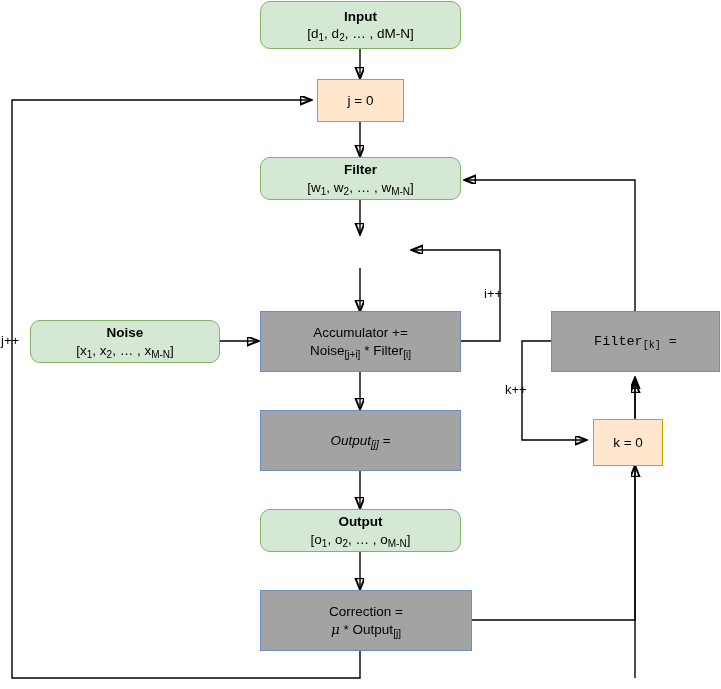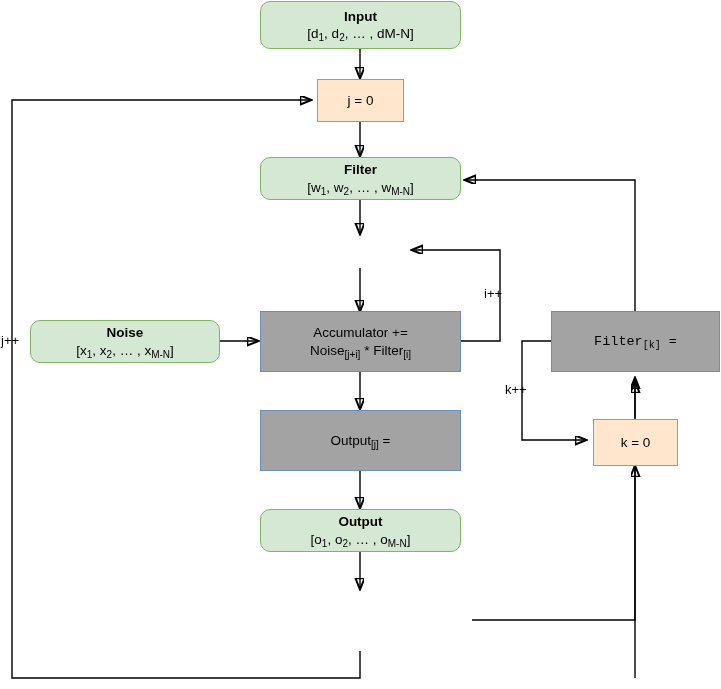--- a/index.html
+++ b/index.html
@@ -134,35 +134,39 @@
   <div class="node node-green" style="left:30px; top:320px; width:190px; height:43px;">
     <div class="ttl">Noise</div>
     <div>[x<sub>1</sub>, x<sub>2</sub>, … , x<sub>M-N</sub>]</div>
   </div>
 
   <div class="node node-blue" style="left:260px; top:311px; width:201px; height:61px;">
     <div>Accumulator +=</div>
     <div>Noise<sub>[j+i]</sub> * Filter<sub>[i]</sub></div>
   </div>
 
-  <div class="node node-blue" style="left:260px; top:410px; width:201px; height:61px;">
+  <div class="node node-blue" style="left:260px; top:410px; width:201px; height:61px;font-style:italic;">
     <div>Output<sub>[j]</sub> =</div>
   </div>
 
   <div class="node node-green" style="left:260px; top:509px; width:201px; height:43px;">
     <div class="ttl">Output</div>
     <div>[o<sub>1</sub>, o<sub>2</sub>, … , o<sub>M-N</sub>]</div>
   </div>
 
+  <div class="node node-blue" style="left:260px; top:590px; width:212px; height:61px;">
+    <div>Correction =</div>
+    <div><span class="mu">μ</span><span> * Output</span><sub>[j]</sub></div>
+  </div>
 
   <div class="node node-blue" style="left:551px; top:311px; width:169px; height:61px;font-family:Liberation Mono, monospace;">
     <div>Filter<sub>[k]</sub> =</div>
   </div>
 
-  <div class="node node-orange" style="left:593px; top:419px; width:85px; height:47px;">
+  <div class="node node-orange" style="left:593px; top:419px; width:70px; height:47px;">
     <div>k = 0</div>
   </div>
 
   <div class="edge-label" style="left:1px; top:333px;">j++</div>
   <div class="edge-label" style="left:484px; top:286px;">i++</div>
   <div class="edge-label" style="left:505px; top:382px;">k++</div>
 
 </div>
 
 </body></html>

